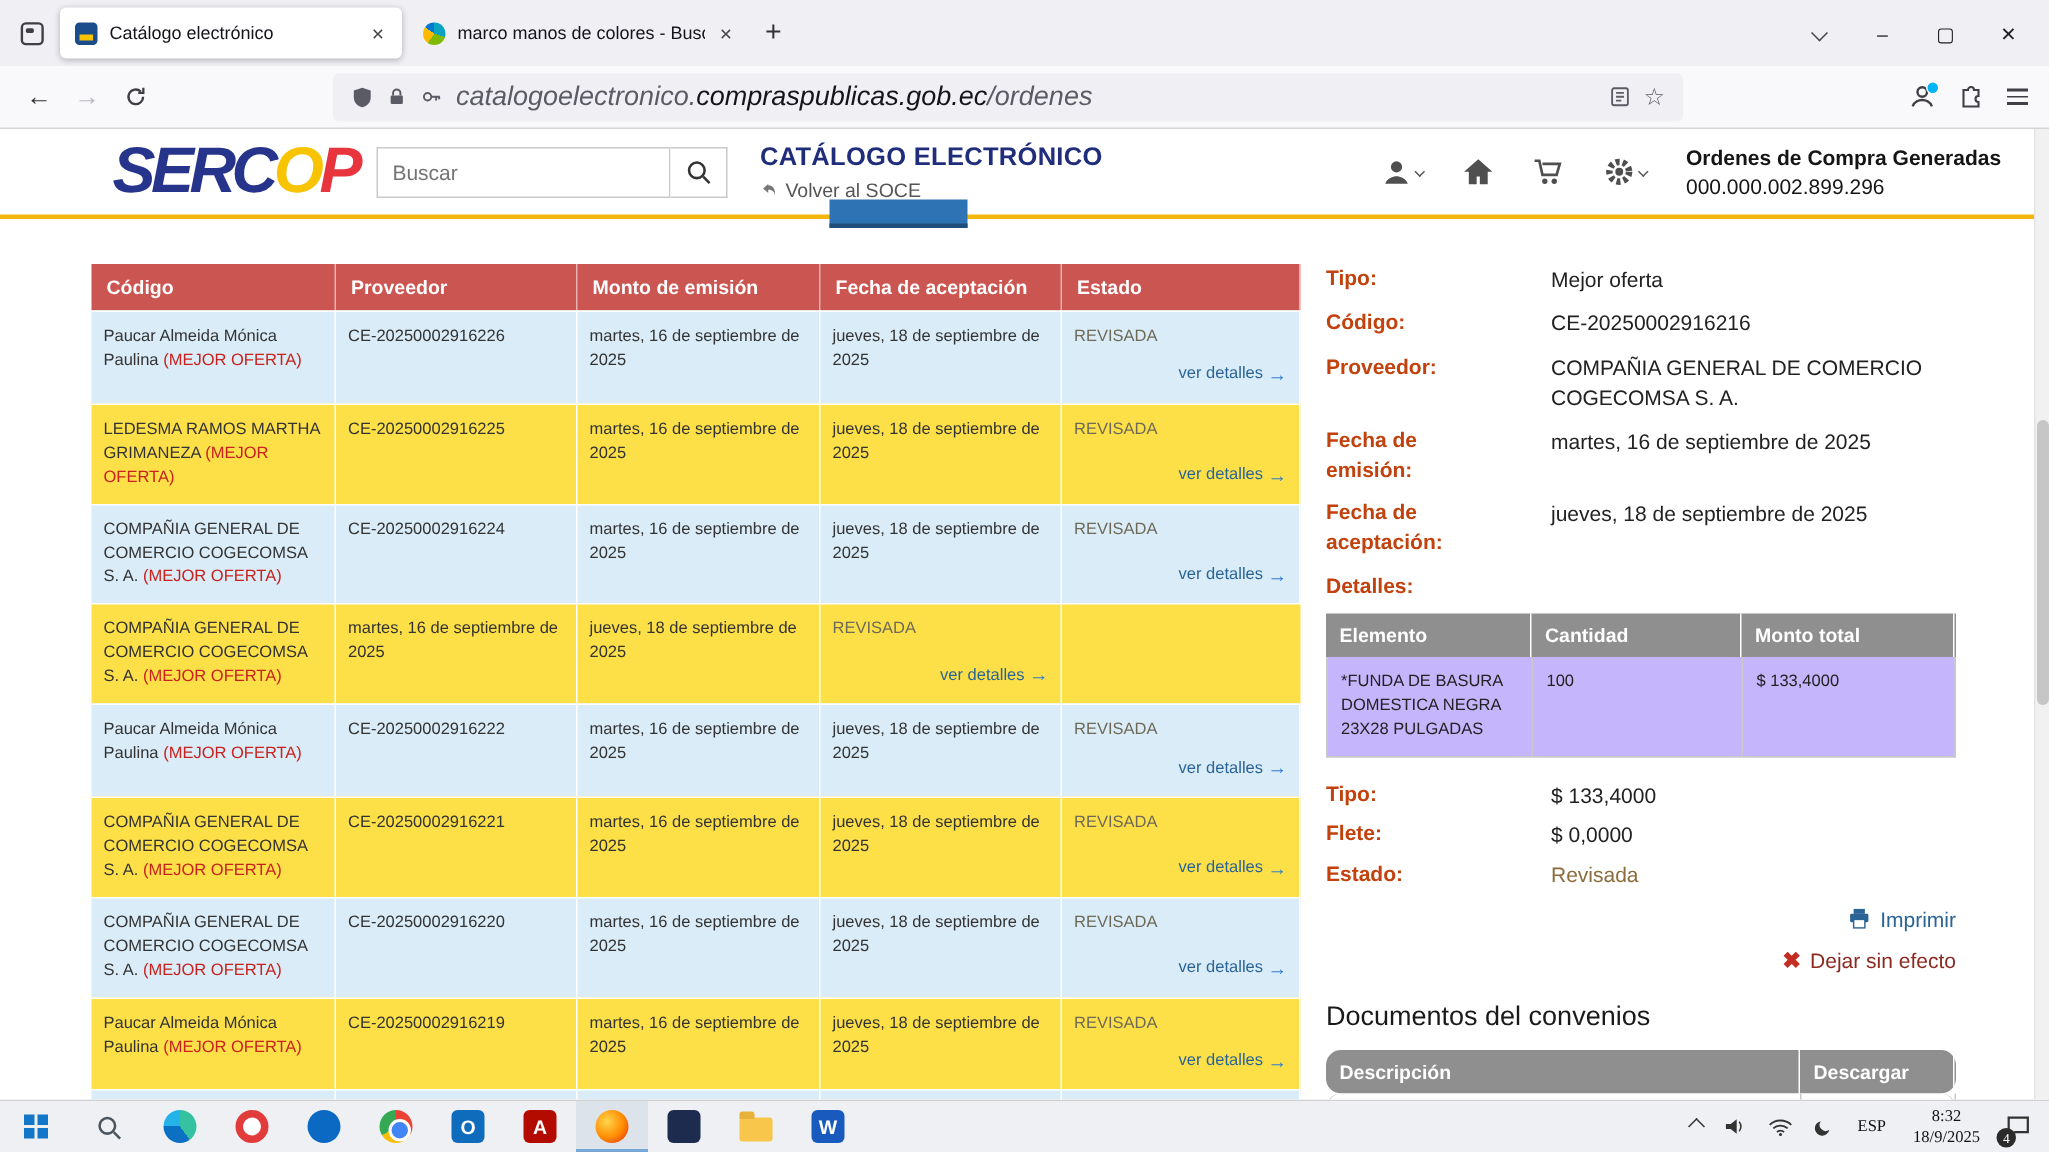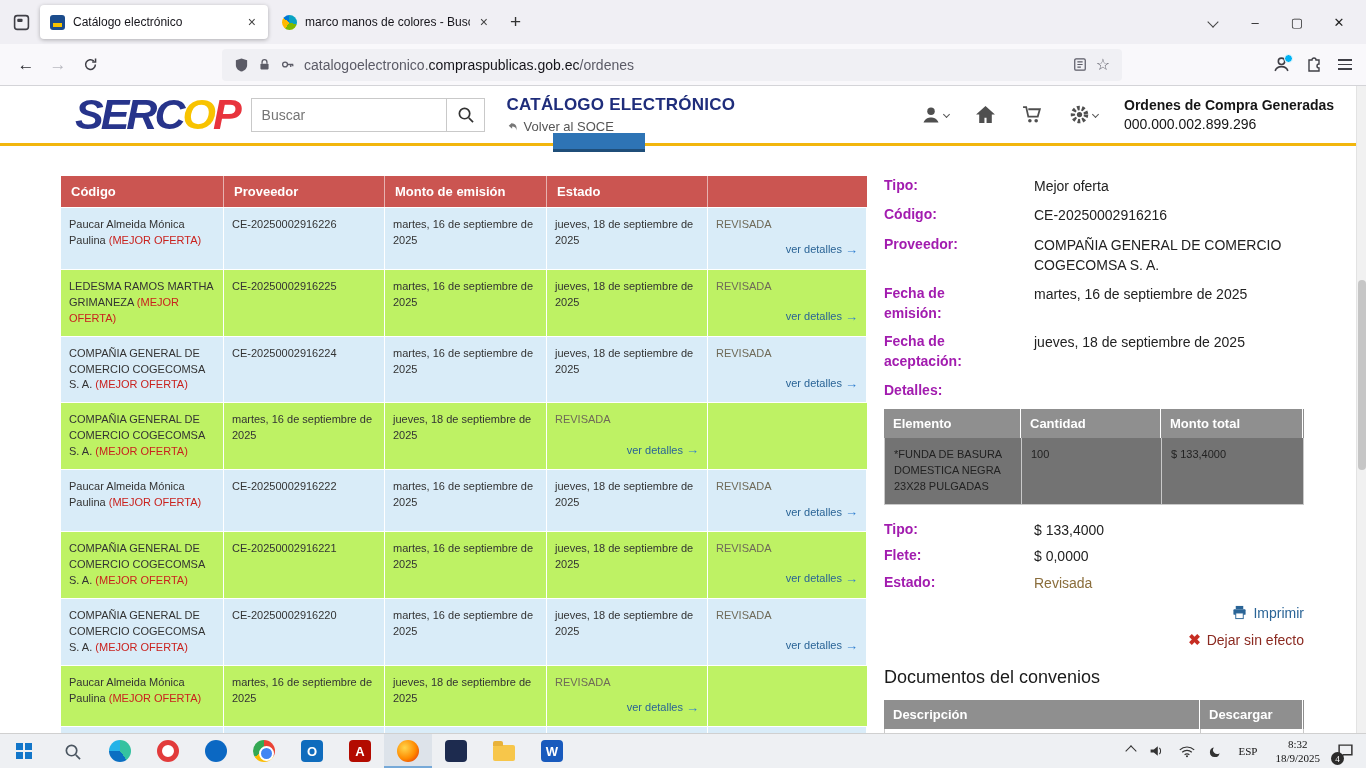--- a/index.html
+++ b/index.html
@@ -19,21 +19,21 @@
 .tb-right{margin-left:auto;display:flex;align-items:center;}
 .wc{width:42px;height:34px;display:flex;align-items:center;justify-content:center;font-size:13px;color:#222;}
 .chev{width:8px;height:8px;border-right:1.6px solid #444;border-bottom:1.6px solid #444;transform:rotate(45deg);display:inline-block;}
 .chev-sm{width:5px;height:5px;border-right:1.5px solid #555;border-bottom:1.5px solid #555;transform:rotate(45deg);display:inline-block;margin-left:3px;vertical-align:3px;}
 .chev-up{width:8px;height:8px;border-left:1.6px solid #333;border-top:1.6px solid #333;transform:rotate(45deg);display:inline-block;}
 
 .toolbar{height:42px;background:#f9f8fb;display:flex;align-items:center;padding:0 10px;border-bottom:1px solid #d4d4d8;}
 .nav-btn{width:32px;height:32px;display:flex;align-items:center;justify-content:center;font-size:17px;color:#2f2f35;border-radius:4px;}
 .nav-btn.disabled{color:#b9b9c0;}
 .urlbar{height:32px;background:#f0f0f4;border-radius:4px;flex:1;max-width:900px;margin-left:116px;display:flex;align-items:center;padding:0 12px;gap:9px;}
-.url{font-size:14px;color:#5b5b66;white-space:nowrap;}
+.url{font-size:18px;color:#5b5b66;white-space:nowrap;font-style:italic;}
 .url b{color:#15141a;font-weight:400;}
 .urlbar .sp{flex:1;}
 .star{font-size:16px;color:#5b5b66;}
 .toolbar-right{margin-left:auto;display:flex;align-items:center;gap:16px;padding-right:4px;}
 .acct{position:relative;display:flex;}
 .acct::after{content:"";position:absolute;top:-2px;right:-3px;width:7px;height:7px;border-radius:50%;background:#0df;border:1px solid #fff;background:#00b3f4;}
 .menu-bars{display:flex;flex-direction:column;gap:3px;}
 .menu-bars i{width:14px;height:1.7px;background:#3f3f46;display:block;}
 
 
@@ -55,46 +55,46 @@
 .scroll-button{position:absolute;left:553px;top:47px;width:92px;height:19px;background:#2e74b5;border-bottom:3px solid #1f4e79;z-index:3;}
 
 .content{display:flex;align-items:flex-start;padding:30px 0 0 61px;}
 
 
 .orders{width:806px;font-size:11px;flex:none;}
 .thead,.trow{display:grid;grid-template-columns:163px 161px 162px 161px 159px;}
 .thead{background:#cb5551;color:#fff;font-weight:bold;font-size:13px;}
 .th{padding:8px 10px;border-right:1px solid rgba(255,255,255,.55);}
 .trow{background:#d9ecf8;border-top:1px solid #fff;}
-.trow.alt{background:#bef264;}
+.trow.alt{background:#fde047;}
 .td{padding:9px 8px;border-right:1px solid #fff;color:#333;line-height:1.45;}
 .mejor{color:#c9221e;font-weight:normal;}
 .td-est{display:flex;flex-direction:column;justify-content:space-between;align-items:flex-start;}
 .estado{color:#6f6a58;}
 .verdet{align-self:flex-end;color:#2a6496;display:flex;align-items:center;gap:3px;margin-top:8px;cursor:pointer;}
 .arrow-icon{color:#2f7ed0;font-weight:bold;font-size:13px;}
 
 
 .details{margin-left:17px;width:420px;font-size:14px;}
 .drow{display:grid;grid-template-columns:150px 1fr;margin-bottom:9px;}
-.dlabel{font-weight:bold;color:#a21caf;width:100px;line-height:1.4;}
+.dlabel{font-weight:bold;color:#c2410c;width:100px;line-height:1.4;}
 .dvalue{color:#222;line-height:1.45;}
 .ithead,.itrow{display:grid;grid-template-columns:137px 140px 142px;}
 .ithead{background:#8f8f8f;color:#fff;font-weight:bold;font-size:13px;}
 .ith{padding:7px 9px;border-right:1px solid #fff;}
-.itrow{border:1px solid #c9c9c9;border-top:none;font-size:11px;background:#737373;}
+.itrow{border:1px solid #c9c9c9;border-top:none;font-size:11px;background:#c4b5fd;}
 .itd{padding:9px 9px;border-right:1px solid #c9c9c9;line-height:1.45;color:#222;min-height:60px;}
 .itbl{margin:5px 0 15px;}
 .revisada{color:#8a6d3b;}
 .actions{text-align:right;margin-top:12px;}
 .imprimir{color:#2a6496;display:inline-flex;align-items:center;gap:6px;cursor:pointer;}
 .dejar{color:#8b2a21;display:inline-flex;align-items:center;gap:6px;margin-top:8px;cursor:pointer;}
 .x-icon{color:#c62d22;font-weight:bold;font-size:15px;}
 .docs-title{font-size:18px;color:#1a1a1a;margin:18px 0 12px;font-weight:400;}
-.dthead,.dtrow{display:grid;grid-template-columns:316px 103px;}
+.dthead,.dtrow{display:grid;grid-template-columns:316px 103px;border-radius:10px;}
 .dthead{background:#8f8f8f;color:#fff;font-weight:bold;font-size:13px;}
 .dth{padding:7px 9px;border-right:1px solid #fff;}
 .dtrow{border:1px solid #c9c9c9;border-top:none;font-size:11px;background:#fff;}
 .dtd{padding:11px 9px;border-right:1px solid #c9c9c9;color:#222;display:flex;align-items:center;}
 .dtd.center{justify-content:center;}
 
 .page-scrollbar{position:absolute;top:0;right:0;width:10px;height:647px;background:#f1f1f1;border-left:1px solid #e3e3e3;z-index:6;}
 .page-thumb{position:absolute;top:194px;left:1px;width:8px;height:190px;background:#c6c6c6;border-radius:4px;}
 
 
@@ -275,20 +275,21 @@
 
   <div class="scroll-button"></div>
 
   <div class="content">
 
     <div class="orders">
       <div class="thead">
         <div class="th">Código</div>
         <div class="th">Proveedor</div>
         <div class="th">Monto de emisión</div>
+        <div class="th">Fecha de aceptación</div>
         <div class="th">Estado</div>
       </div>
       <div>
           <div class="trow">
     <div class="td"><span>Paucar Almeida Mónica Paulina</span> <span class="mejor">(MEJOR OFERTA)</span></div>
     <div class="td">CE-20250002916226</div>
     <div class="td">martes, 16 de septiembre de 2025</div>
     <div class="td">jueves, 18 de septiembre de 2025</div>
     <div class="td td-est">
       <span class="estado">REVISADA</span>
@@ -370,20 +371,21 @@
     <div class="td td-est">
       <span class="estado">REVISADA</span>
       <span class="verdet">
                 <span>ver detalles</span>
                 <span class="arrow-icon">→</span>
               </span>
     </div>
   </div>
           <div class="trow alt">
     <div class="td"><span>Paucar Almeida Mónica Paulina</span> <span class="mejor">(MEJOR OFERTA)</span></div>
+    <div class="td">CE-20250002916219</div>
     <div class="td">martes, 16 de septiembre de 2025</div>
     <div class="td">jueves, 18 de septiembre de 2025</div>
     <div class="td td-est">
       <span class="estado">REVISADA</span>
       <span class="verdet">
                 <span>ver detalles</span>
                 <span class="arrow-icon">→</span>
               </span>
     </div>
   </div>

